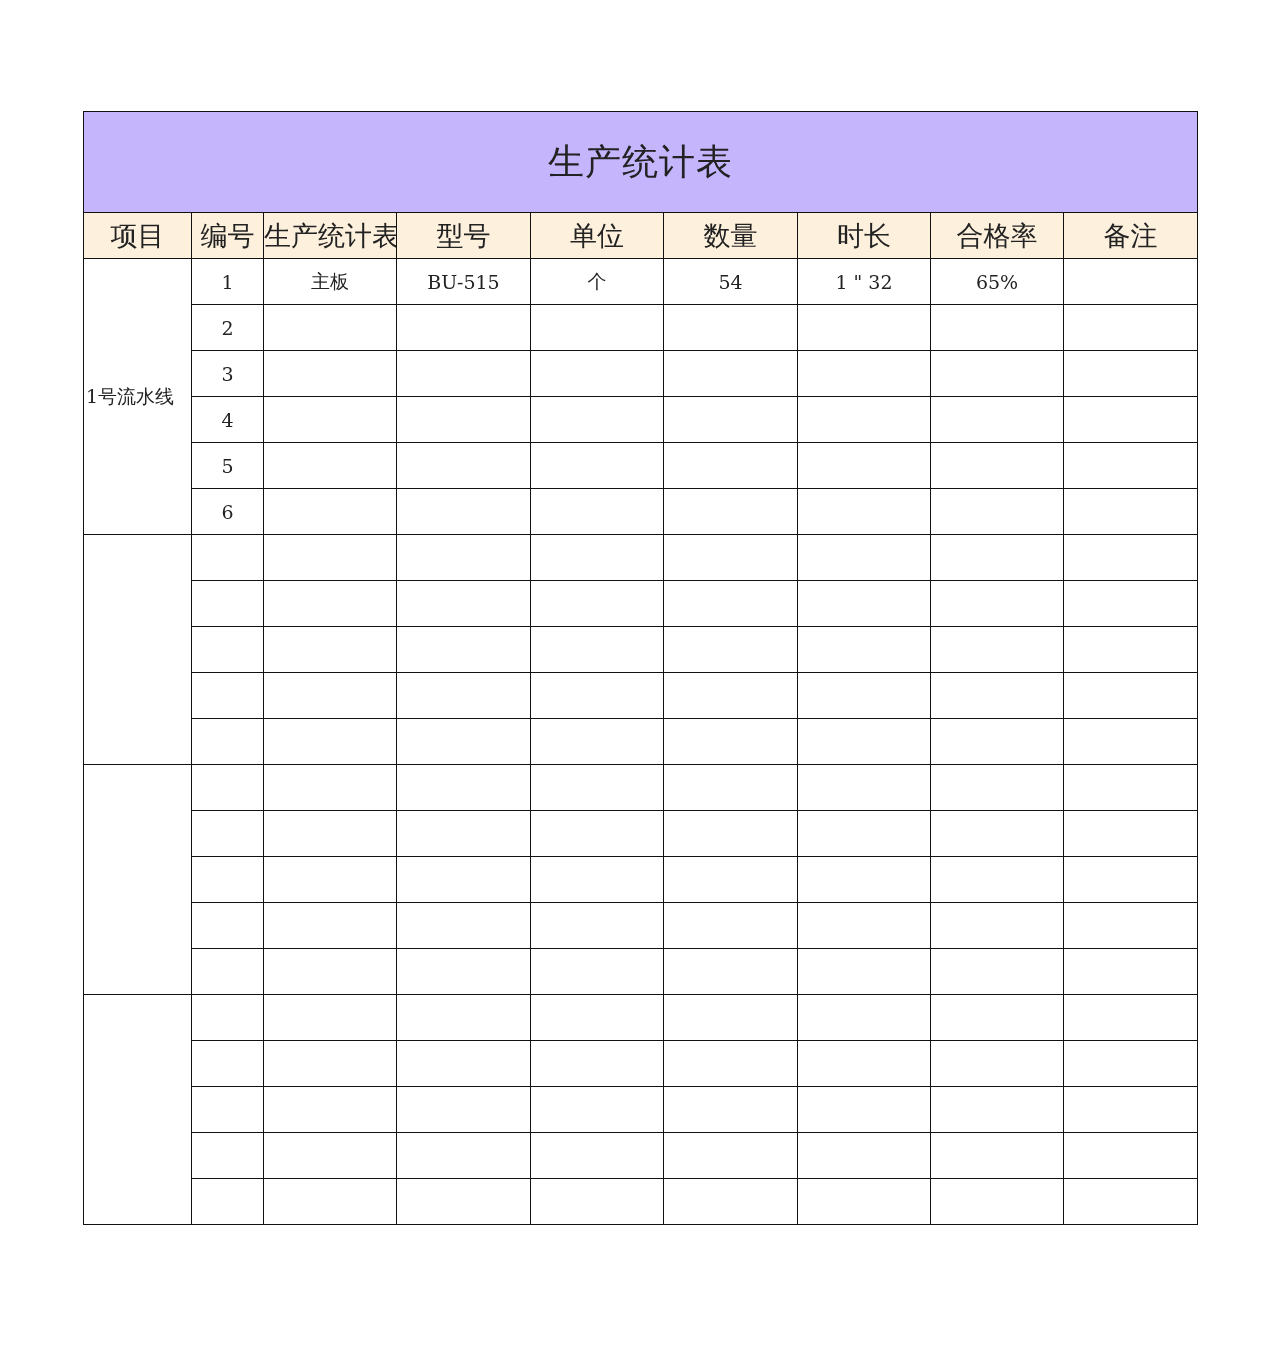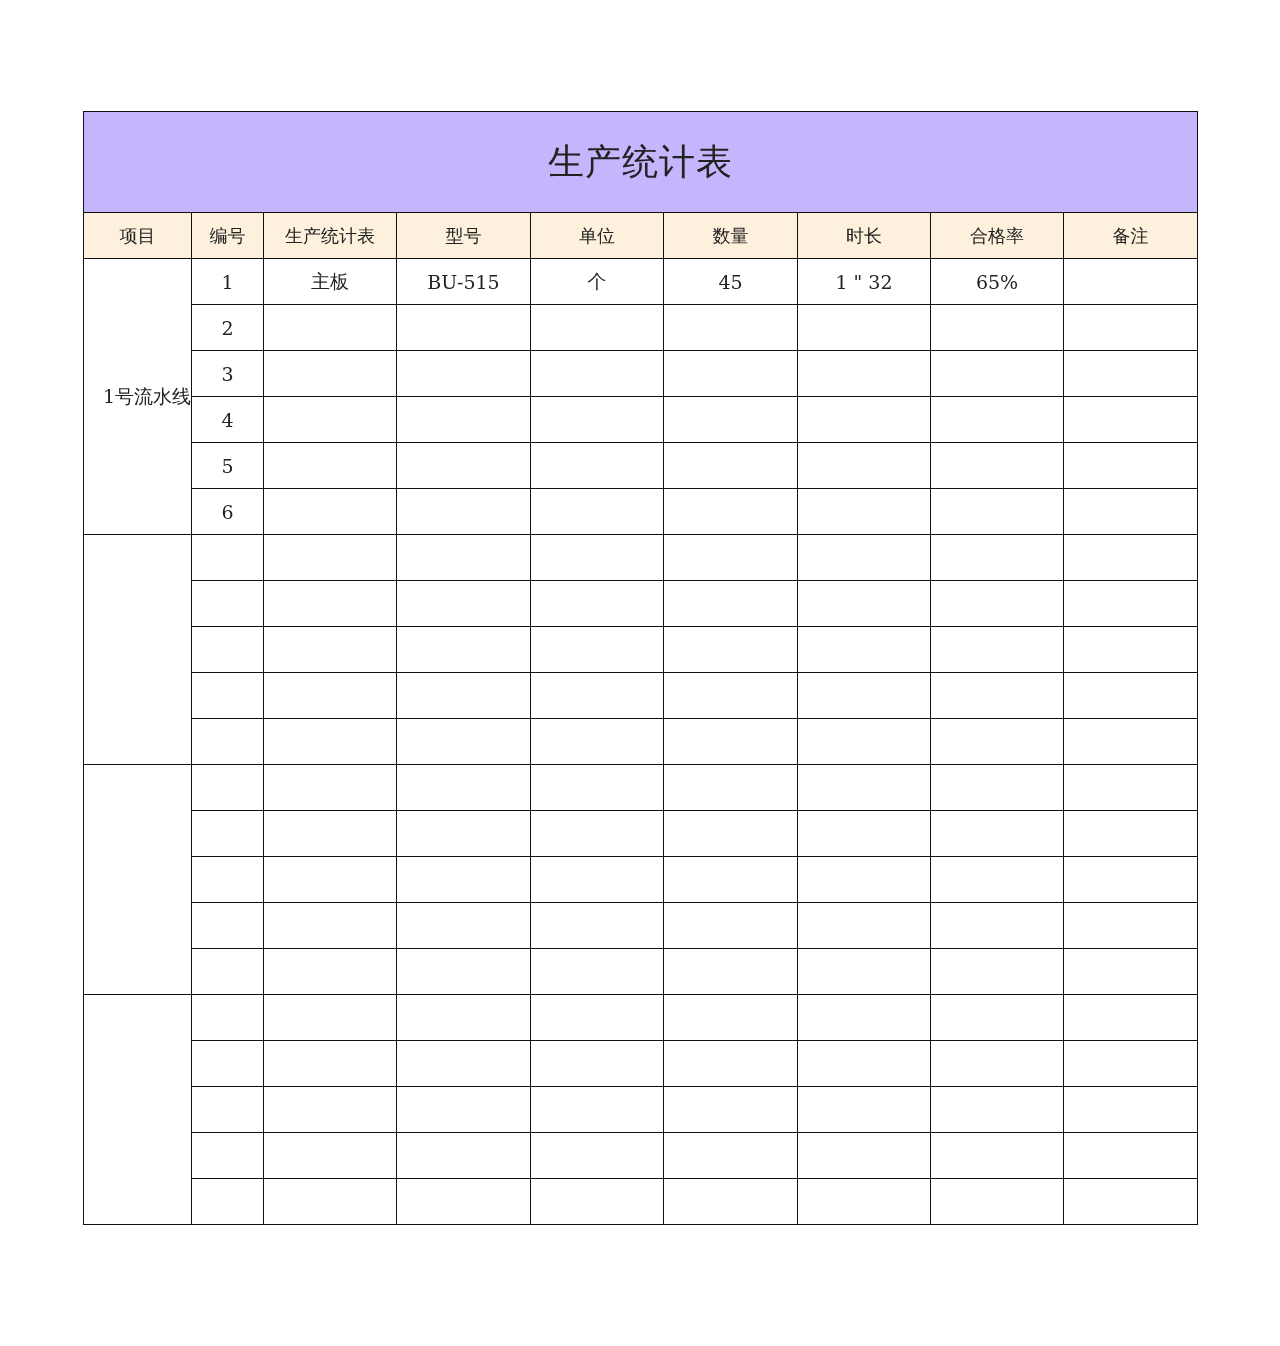--- a/index.html
+++ b/index.html
@@ -1,22 +1,22 @@
 <!DOCTYPE html>
 <html><head>
 <meta charset="utf-8">
 <style>
   html,body{margin:0;padding:0;background:#fff;}
   body{width:1280px;height:1346px;position:relative;font-family:"DejaVu Serif","Liberation Serif",serif;color:#222;}
   table{position:absolute;left:83px;top:111px;border-collapse:collapse;table-layout:fixed;width:1114px;}
   td,th{border:1.5px solid #111;text-align:center;vertical-align:middle;padding:0;font-weight:normal;overflow:hidden;white-space:nowrap;}
   .title{background:#c4b5fd;height:100px;font-size:36px;letter-spacing:1px;}
-  .hdr th{background:#fdf0dc;height:45px;font-size:18px;}
+  .hdr th{background:#fdf0dc;height:45px;font-size:27px;}
   .row td{height:45px;font-size:19px;}
-  .group{font-size:20px;text-align:right;padding-left:2px;}
+  .group{font-size:20px;text-align:left;padding-left:2px;}
 </style>
 </head>
 <body>
 
 <table>
   <colgroup>
     <col style="width:108px">
       <col style="width:72px">
       <col style="width:133px">
       <col style="width:134px">
@@ -40,21 +40,21 @@
       <th>时长</th>
       <th>合格率</th>
       <th>备注</th>
     </tr>
   <tr class="row">
         <td rowspan="6" class="group">1号流水线</td>
         <td>1</td>
         <td>主板</td>
         <td>BU-515</td>
         <td>个</td>
-        <td>45</td>
+        <td>54</td>
         <td>1 " 32</td>
         <td>65%</td>
         <td></td>
       </tr>
       <tr class="row">
         <td>2</td>
         <td></td>
         <td></td>
         <td></td>
         <td></td>

